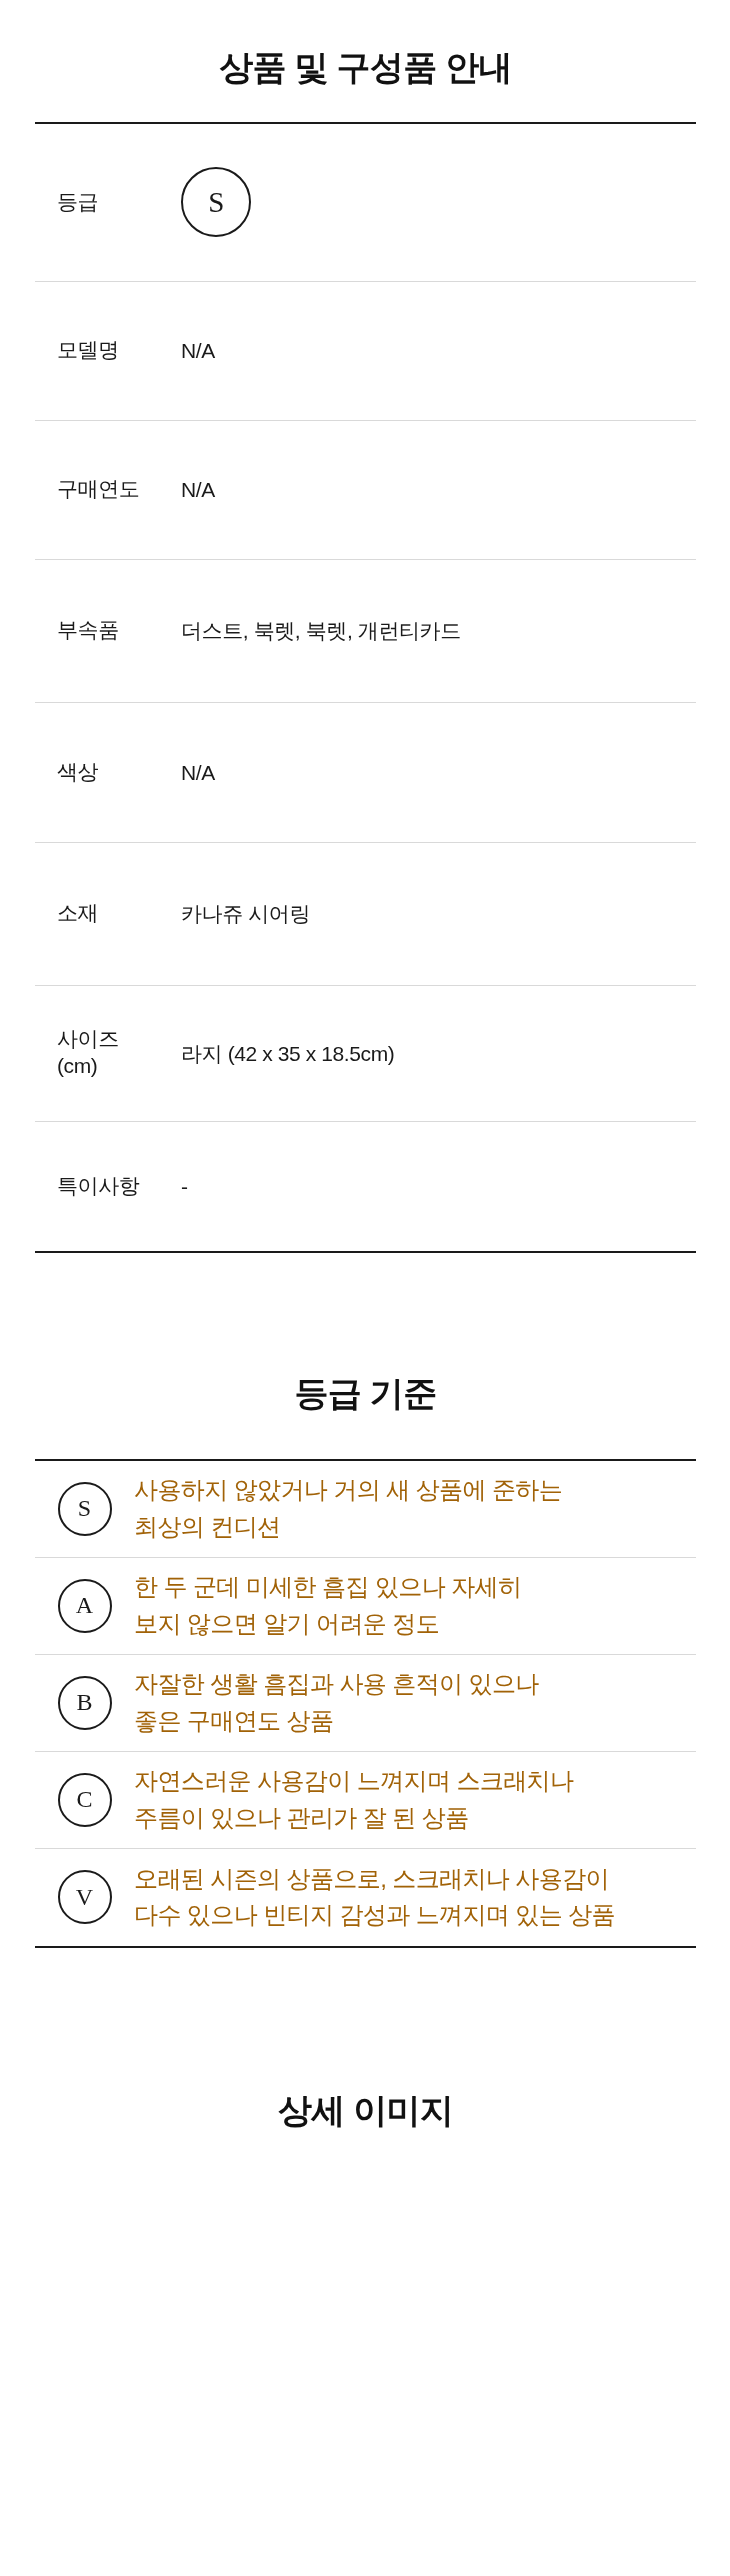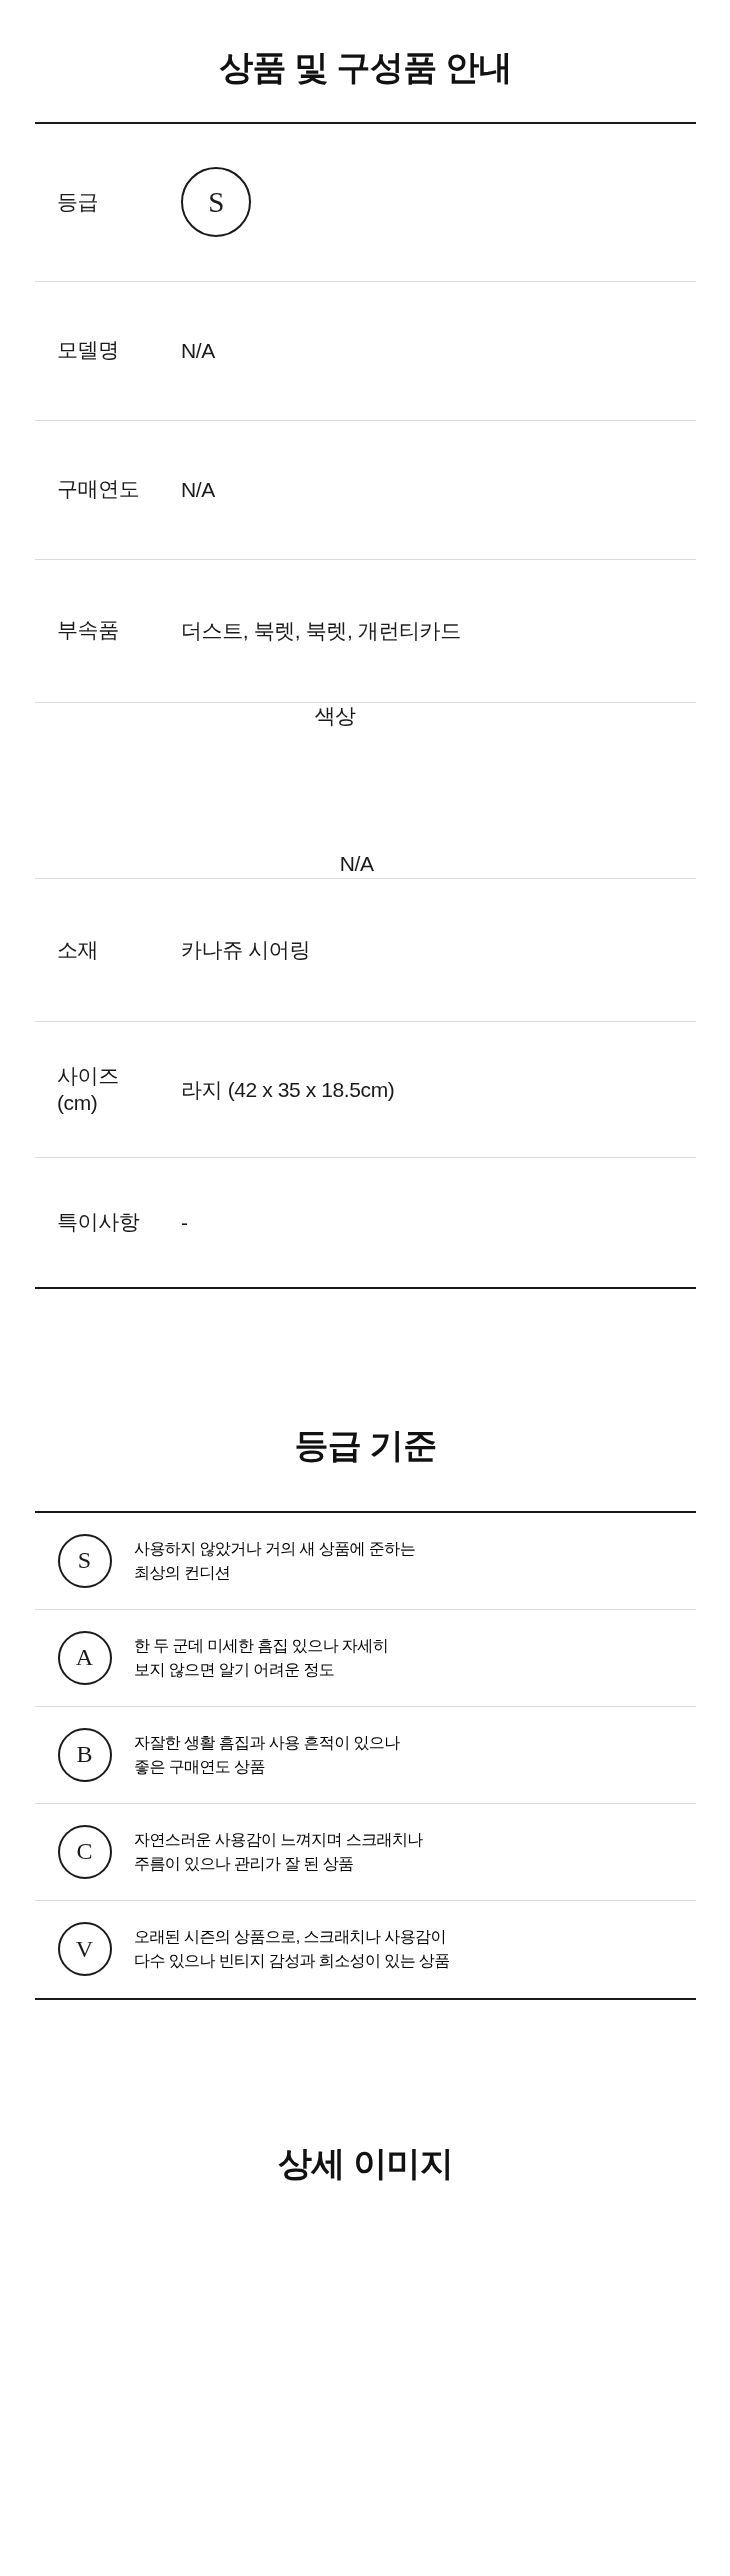--- a/index.html
+++ b/index.html
@@ -87,29 +87,28 @@
     color: #1a1a1a;
     box-sizing: border-box;
     font-family: "Liberation Serif", serif;
   }
 
   
   .row-grade   { min-height: 158px; }
   .row-model   { min-height: 139px; }
   .row-year    { min-height: 139px; }
   .row-acc     { min-height: 143px; }
-  .row-color   { min-height: 140px; flex-direction: column; }
+  .row-color   { min-height: 140px; }
   .row-mat     { min-height: 143px; }
   .row-size    { min-height: 136px; }
   .row-note    { min-height: 129px; }
 
   
   #grade-section {
     padding-top: 95px;
-    margin-top: 16px;
   }
   .grade-table {
     margin: 0 35px;
     margin-top: 42px;
     border-top: 2.9px solid #1a1a1a;
     border-bottom: 2.9px solid #1a1a1a;
   }
   .grade-row {
     display: flex;
     align-items: center;
@@ -133,23 +132,23 @@
     display: flex;
     align-items: center;
     justify-content: center;
     font-size: 24px;
     color: #1a1a1a;
     box-sizing: border-box;
     font-family: "Liberation Serif", serif;
   }
   .grade-desc {
     flex: 1 1 auto;
-    font-size: 16px;
+    font-size: 24px;
     line-height: 1.52;
-    color: #000000;
+    color: #a16207;
     letter-spacing: -0.6px;
     padding-right: 19px;
   }
 
   
   #detail-section {
     padding-top: 118px;
     padding-bottom: 29px;
   }
 </style>
@@ -255,21 +254,21 @@
           <span>주름이 있으나 관리가 잘 된 상품</span>
         </div>
       </div>
 
       <div class="grade-row">
         <div class="badge-cell">
           <div class="grade-circle">V</div>
         </div>
         <div class="grade-desc">
           <span>오래된 시즌의 상품으로, 스크래치나 사용감이</span><br>
-          <span>다수 있으나 빈티지 감성과 희소성이 있는 상품</span>
+          <span>다수 있으나 빈티지 감성과 느껴지며 있는 상품</span>
         </div>
       </div>
 
     </div>
   </section>
 
   <section id="detail-section">
     <h1 class="section-title">상세 이미지</h1>
   </section>
 

